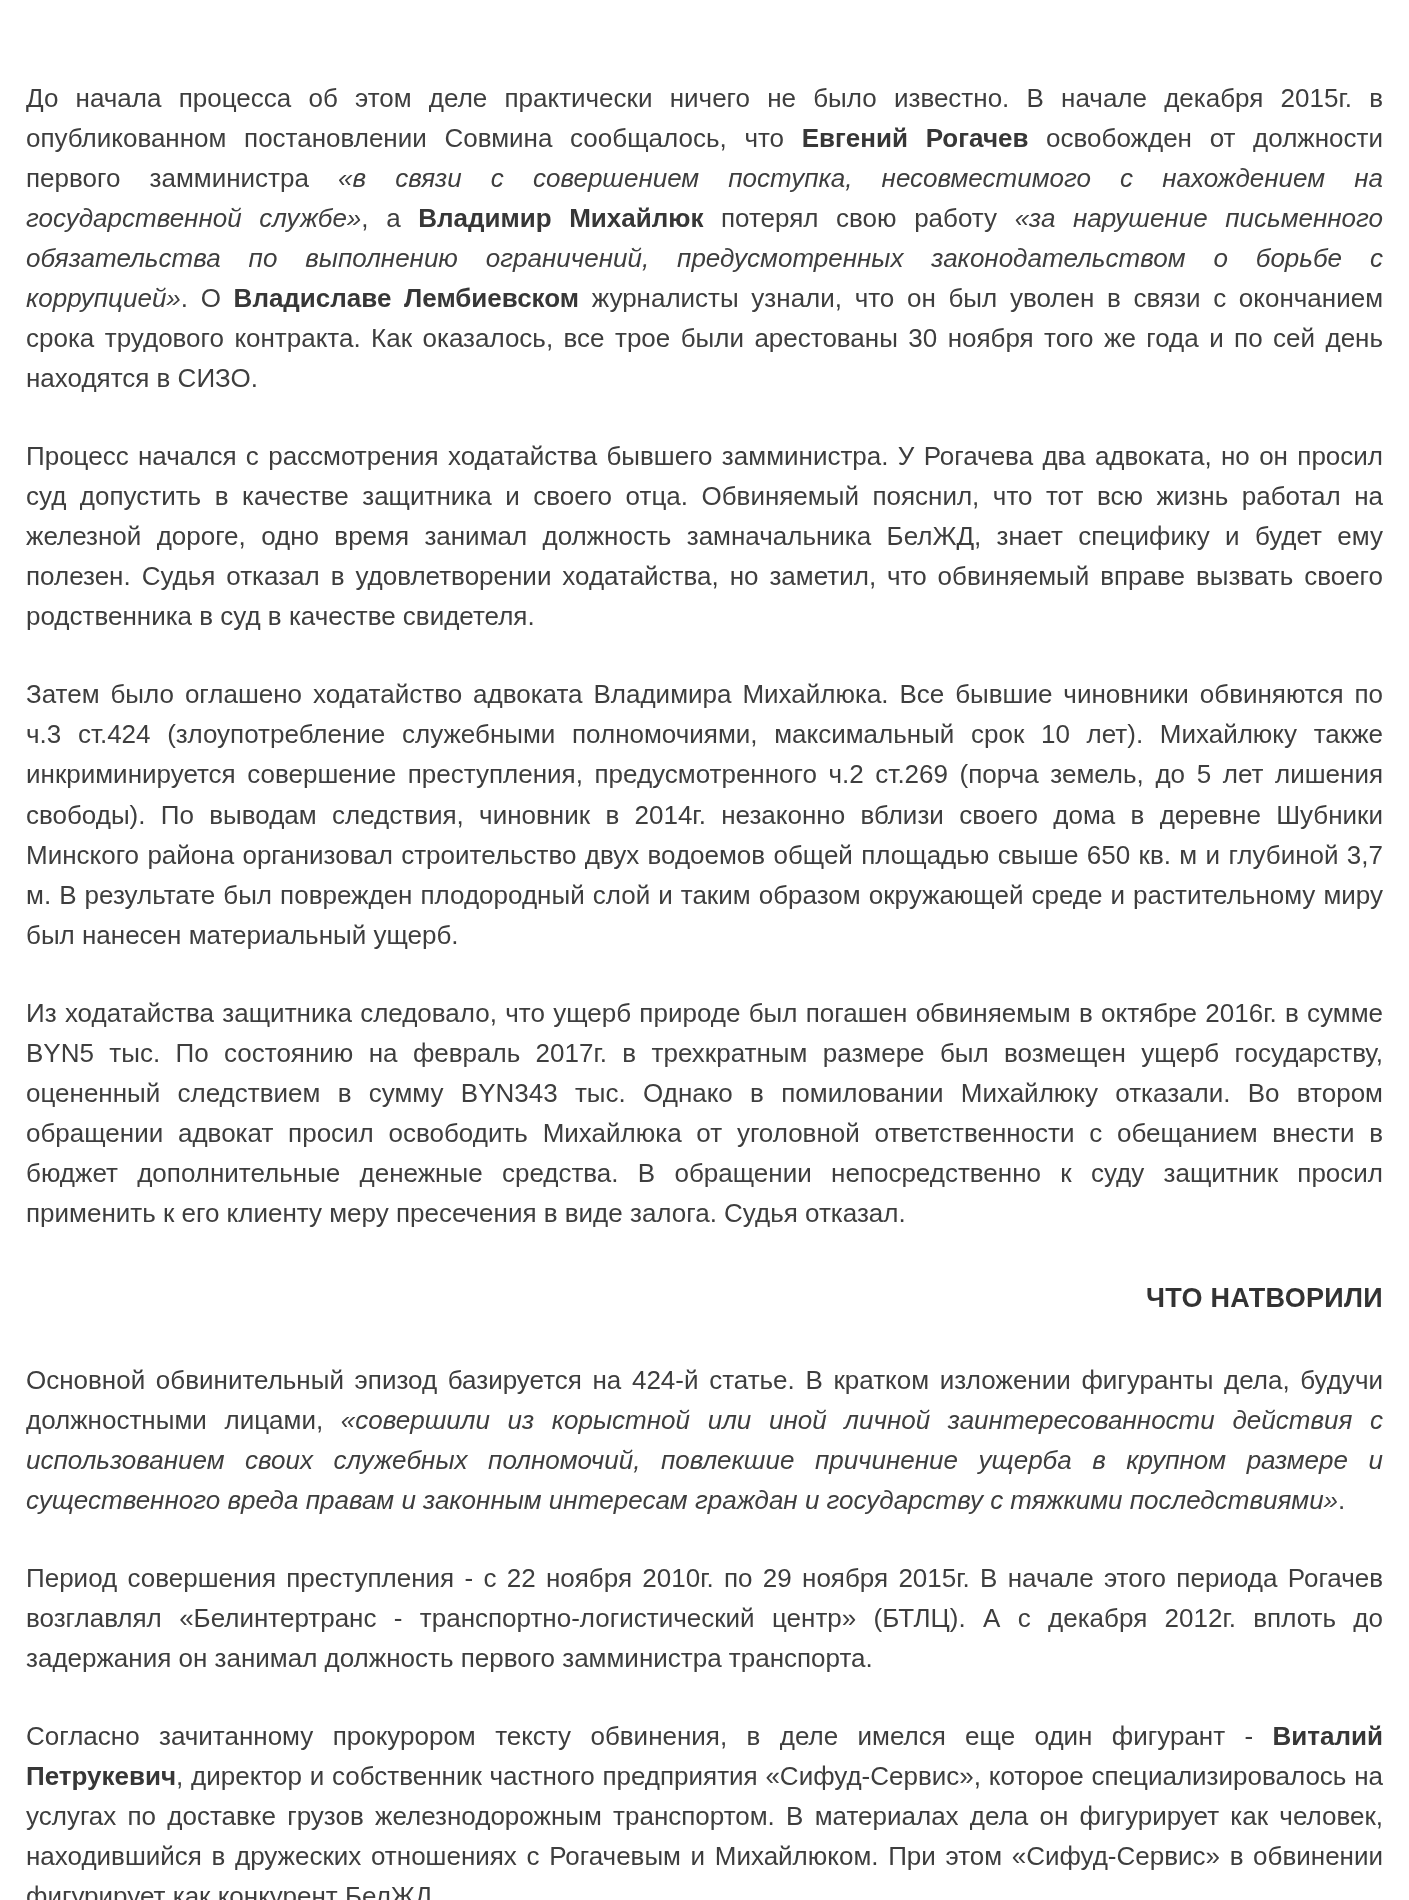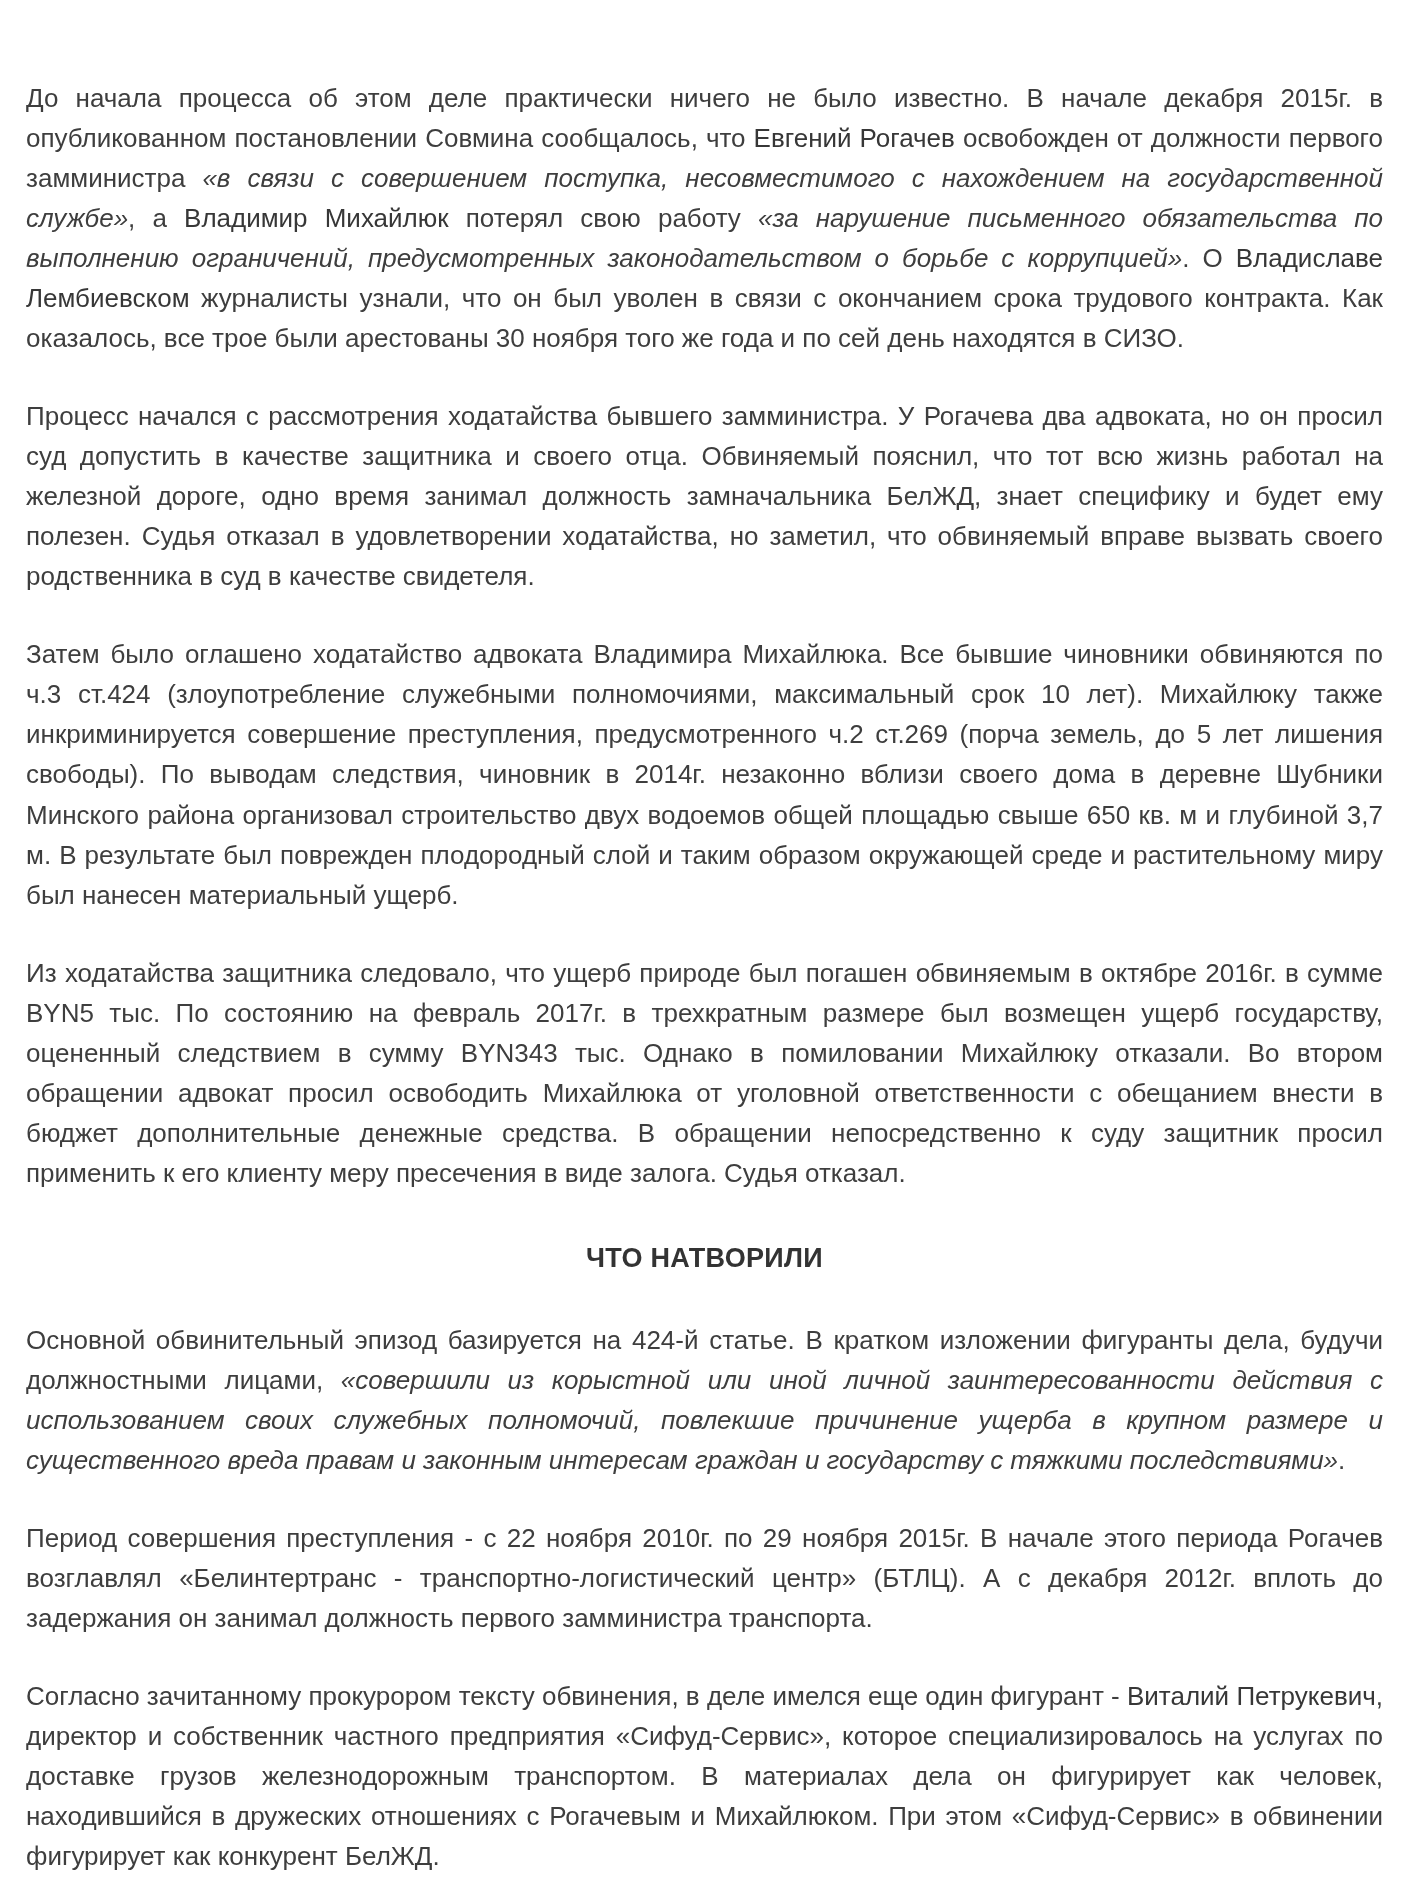--- a/index.html
+++ b/index.html
@@ -19,33 +19,33 @@
     color: #3e3e3e;
   }
   .para {
     margin: 0 0 38px 0;
     font-size: 26px;
     line-height: 1.54;
     text-align: justify;
     text-justify: inter-word;
   }
   .para b {
-    font-weight: 400;
+    font-weight: 700;
     color: #373737;
   }
   .para i {
     font-style: italic;
   }
   .section-heading {
     font-size: 27px;
     font-weight: 700;
     color: #333333;
     letter-spacing: 0.3px;
     margin: 50px 0 46px 0;
-    text-align: center;
+    text-align: right;
   }
 </style>
 </head>
 <body>
 
 <main class="page">
   <article class="article">
 
     <p class="para"><span>До начала процесса об этом деле практически ничего не было известно. В начале декабря 2015г. в опубликованном постановлении Совмина сообщалось, что </span><b>Евгений Рогачев</b><span> освобожден от должности первого замминистра </span><i>«в связи с совершением поступка, несовместимого с нахождением на государственной службе»</i><span>, а </span><b>Владимир Михайлюк</b><span> потерял свою работу </span><i>«за нарушение письменного обязательства по выполнению ограничений, предусмотренных законодательством о борьбе с коррупцией»</i><span>. О </span><b>Владиславе Лембиевском</b><span> журналисты узнали, что он был уволен в связи с окончанием срока трудового контракта. Как оказалось, все трое были арестованы 30 ноября того же года и по сей день находятся в СИЗО.</span></p>
 

